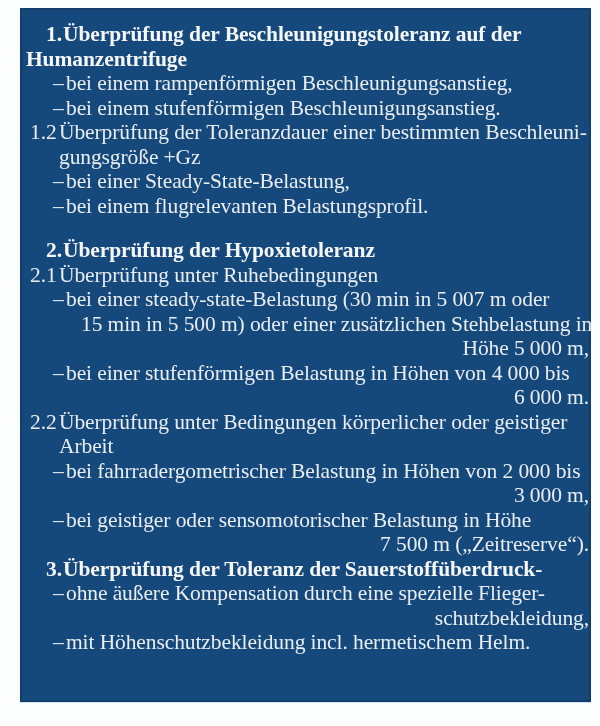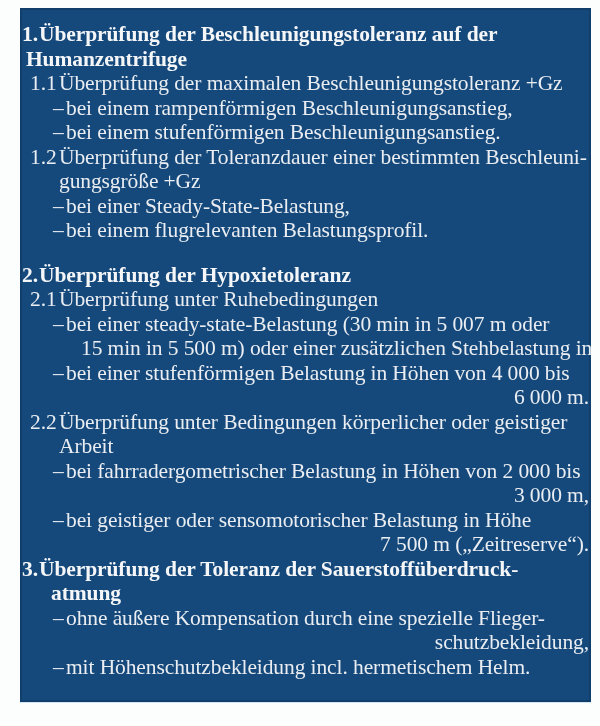--- a/index.html
+++ b/index.html
@@ -33,21 +33,21 @@
     height: 24.5px;
     line-height: 24.5px;
     font-size: 21.5px;
     color: #eaedf1;
     white-space: nowrap;
     letter-spacing: -0.1px;
   }
   .line .num { display: inline-block; }
   .line .dash { display: inline-block; width: 13px; }
   
-  .heading { font-weight: bold; color: #f5f6f8; padding-left: 0; }
+  .heading { font-weight: bold; color: #f5f6f8; padding-left: 24px; }
   .heading .num { width: 17px; }
   
   .heading-cont-left { font-weight: bold; color: #f5f6f8; padding-left: 4px; }
   
   .heading-cont { font-weight: bold; color: #f5f6f8; padding-left: 29px; }
   
   .item { padding-left: 8px; }
   .item .num { width: 29px; }
   
   .item-cont { padding-left: 37px; }
@@ -57,39 +57,38 @@
   .dash-cont { padding-left: 59px; text-align: right; }
   .blank { height: 20px; }
 </style>
 </head>
 <body>
 
 <div class="page" style="background: rgb(252, 253, 253);">
   <section class="panel" style="background: rgb(21, 73, 124); border-color: rgb(17, 62, 107);">
       <div class="line heading"><span class="num">1.</span><span class="txt">Überprüfung der Beschleunigungstoleranz auf der</span></div>
       <div class="line heading-cont-left"><span class="txt">Humanzentrifuge</span></div>
-      <div class="line item"><span class="num">1.1</span><span class="txt">Überprüfung der maximalen Beschleunigungstoleranz +Gz</span></div>
       <div class="line dash-line"><span class="dash">–</span><span class="txt">bei einem rampenförmigen Beschleunigungsanstieg,</span></div>
       <div class="line dash-line"><span class="dash">–</span><span class="txt">bei einem stufenförmigen Beschleunigungsanstieg.</span></div>
       <div class="line item"><span class="num">1.2</span><span class="txt">Überprüfung der Toleranzdauer einer bestimmten Beschleuni-</span></div>
       <div class="line item-cont"><span class="txt">gungsgröße +Gz</span></div>
       <div class="line dash-line"><span class="dash">–</span><span class="txt">bei einer Steady-State-Belastung,</span></div>
       <div class="line dash-line"><span class="dash">–</span><span class="txt">bei einem flugrelevanten Belastungsprofil.</span></div>
       <div class="line blank"></div>
       <div class="line heading"><span class="num">2.</span><span class="txt">Überprüfung der Hypoxietoleranz</span></div>
       <div class="line item"><span class="num">2.1</span><span class="txt">Überprüfung unter Ruhebedingungen</span></div>
       <div class="line dash-line"><span class="dash">–</span><span class="txt">bei einer steady-state-Belastung (30 min in 5 007 m oder</span></div>
       <div class="line dash-cont"><span class="txt">15 min in 5 500 m) oder einer zusätzlichen Stehbelastung in</span></div>
+      <div class="line dash-cont"><span class="txt">Höhe 5 000 m,</span></div>
       <div class="line dash-line"><span class="dash">–</span><span class="txt">bei einer stufenförmigen Belastung in Höhen von 4 000 bis</span></div>
       <div class="line dash-cont"><span class="txt">6 000 m.</span></div>
       <div class="line item"><span class="num">2.2</span><span class="txt">Überprüfung unter Bedingungen körperlicher oder geistiger</span></div>
       <div class="line item-cont"><span class="txt">Arbeit</span></div>
       <div class="line dash-line"><span class="dash">–</span><span class="txt">bei fahrradergometrischer Belastung in Höhen von 2 000 bis</span></div>
       <div class="line dash-cont"><span class="txt">3 000 m,</span></div>
       <div class="line dash-line"><span class="dash">–</span><span class="txt">bei geistiger oder sensomotorischer Belastung in Höhe</span></div>
       <div class="line dash-cont"><span class="txt">7 500 m („Zeitreserve“).</span></div>
       <div class="line heading"><span class="num">3.</span><span class="txt">Überprüfung der Toleranz der Sauerstoffüberdruck-</span></div>
-      <div class="line heading-cont"><span class="txt">atmung</span></div>
       <div class="line dash-line"><span class="dash">–</span><span class="txt">ohne äußere Kompensation durch eine spezielle Flieger-</span></div>
       <div class="line dash-cont"><span class="txt">schutzbekleidung,</span></div>
       <div class="line dash-line"><span class="dash">–</span><span class="txt">mit Höhenschutzbekleidung incl. hermetischem Helm.</span></div>
     </section>
 </div>
 
 </body></html>

